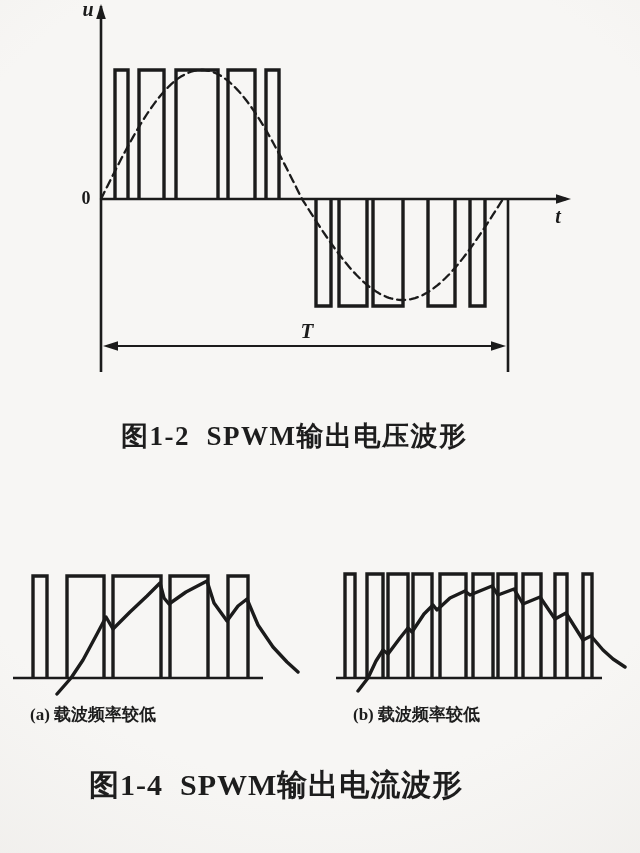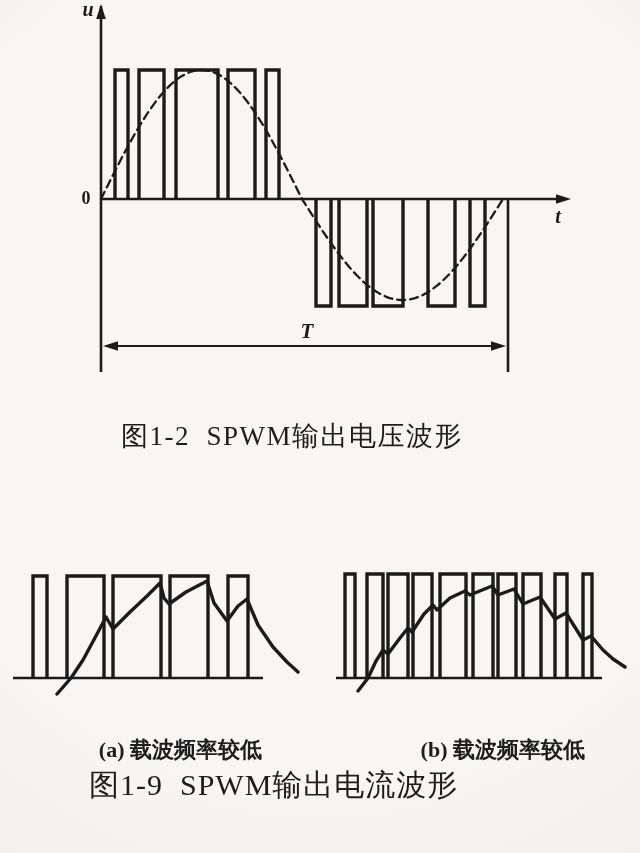--- a/index.html
+++ b/index.html
@@ -12,24 +12,24 @@
   svg.canvas{position:absolute;left:0;top:0;width:640px;height:853px;display:block}
   .ln  {fill:none;stroke:var(--ink);stroke-width:2.6}
   .ln2 {fill:none;stroke:var(--ink);stroke-width:2.2}
   .pl  {fill:none;stroke:var(--ink);stroke-width:3.4;stroke-linejoin:miter}
   .dash{fill:none;stroke:var(--ink);stroke-width:2.3;stroke-dasharray:8 5;stroke-linecap:round}
   .cur {fill:none;stroke:var(--ink);stroke-width:3.4;stroke-linejoin:round;stroke-linecap:round}
   .ar  {fill:var(--ink);stroke:none}
   .axis-lbl{font-family:"Liberation Serif",serif;font-style:italic;font-weight:bold;font-size:20px;fill:var(--ink)}
   .upright{font-style:normal;font-size:18px}
   .period-lbl{font-size:21px}
-  .caption{position:absolute;color:#1d1d1d;font-weight:normal;white-space:pre;font-family:"Liberation Serif",serif}
+  .caption{position:absolute;color:#1d1d1d;font-weight:bold;white-space:pre;font-family:"Liberation Serif",serif}
   .cap1{left:121px;top:418px;font-size:27px;letter-spacing:1.5px}
   .cap2{left:89px;top:765px;font-size:30px;letter-spacing:1px}
-  .subcaption{position:absolute;top:735px;width:232px;text-align:right;font-size:22px;
+  .subcaption{position:absolute;top:703px;width:232px;text-align:left;font-size:17px;
               font-weight:bold;color:#1d1d1d;font-family:"Liberation Serif",serif;white-space:nowrap}
   .cap-a{left:30px}
   .cap-b{left:353px}
 </style>
 </head>
 <body>
 
 <div class="page">
 
   <svg class="canvas" viewBox="0 0 640 853" xmlns="http://www.w3.org/2000/svg">
@@ -58,15 +58,15 @@
     <g id="g-fig2b">
         <path d="M 336 678 L 602 678" class="ln"></path>
         <path d="M 345 678 L 345 574 L 355 574 L 355 678 M 367 678 L 367 574 L 383 574 L 383 678 M 388 678 L 388 574 L 408 574 L 408 678 M 413 678 L 413 574 L 432 574 L 432 678 M 440 678 L 440 574 L 466 574 L 466 678 M 473 678 L 473 574 L 493 574 L 493 678 M 498 678 L 498 574 L 516 574 L 516 678 M 523 678 L 523 574 L 541 574 L 541 678 M 555 678 L 555 574 L 567 574 L 567 678 M 583 678 L 583 574 L 592 574 L 592 678" class="pl"></path>
         <path d="M 358 691 L 368 678 L 376 661 L 383 650 L 388 654 L 400 638 L 408 628 L 412 632 L 424 614 L 433 605 L 437 610 L 450 598 L 465 591 L 470 595 L 492 586 L 498 595 L 514 589 L 523 604 L 540 597 L 555 619 L 566 613 L 583 640 L 591 636 L 603 650 L 613 659 L 625 667" class="cur"></path>
       </g>
   </svg>
 
   <div class="caption cap1">图1-2  SPWM输出电压波形</div>
   <div class="subcaption cap-a">(a) 载波频率较低</div>
   <div class="subcaption cap-b">(b) 载波频率较低</div>
-  <div class="caption cap2">图1-9  SPWM输出电流波形</div>
+  <div class="caption cap2">图1-4  SPWM输出电流波形</div>
 
 </div>
 
 </body></html>

